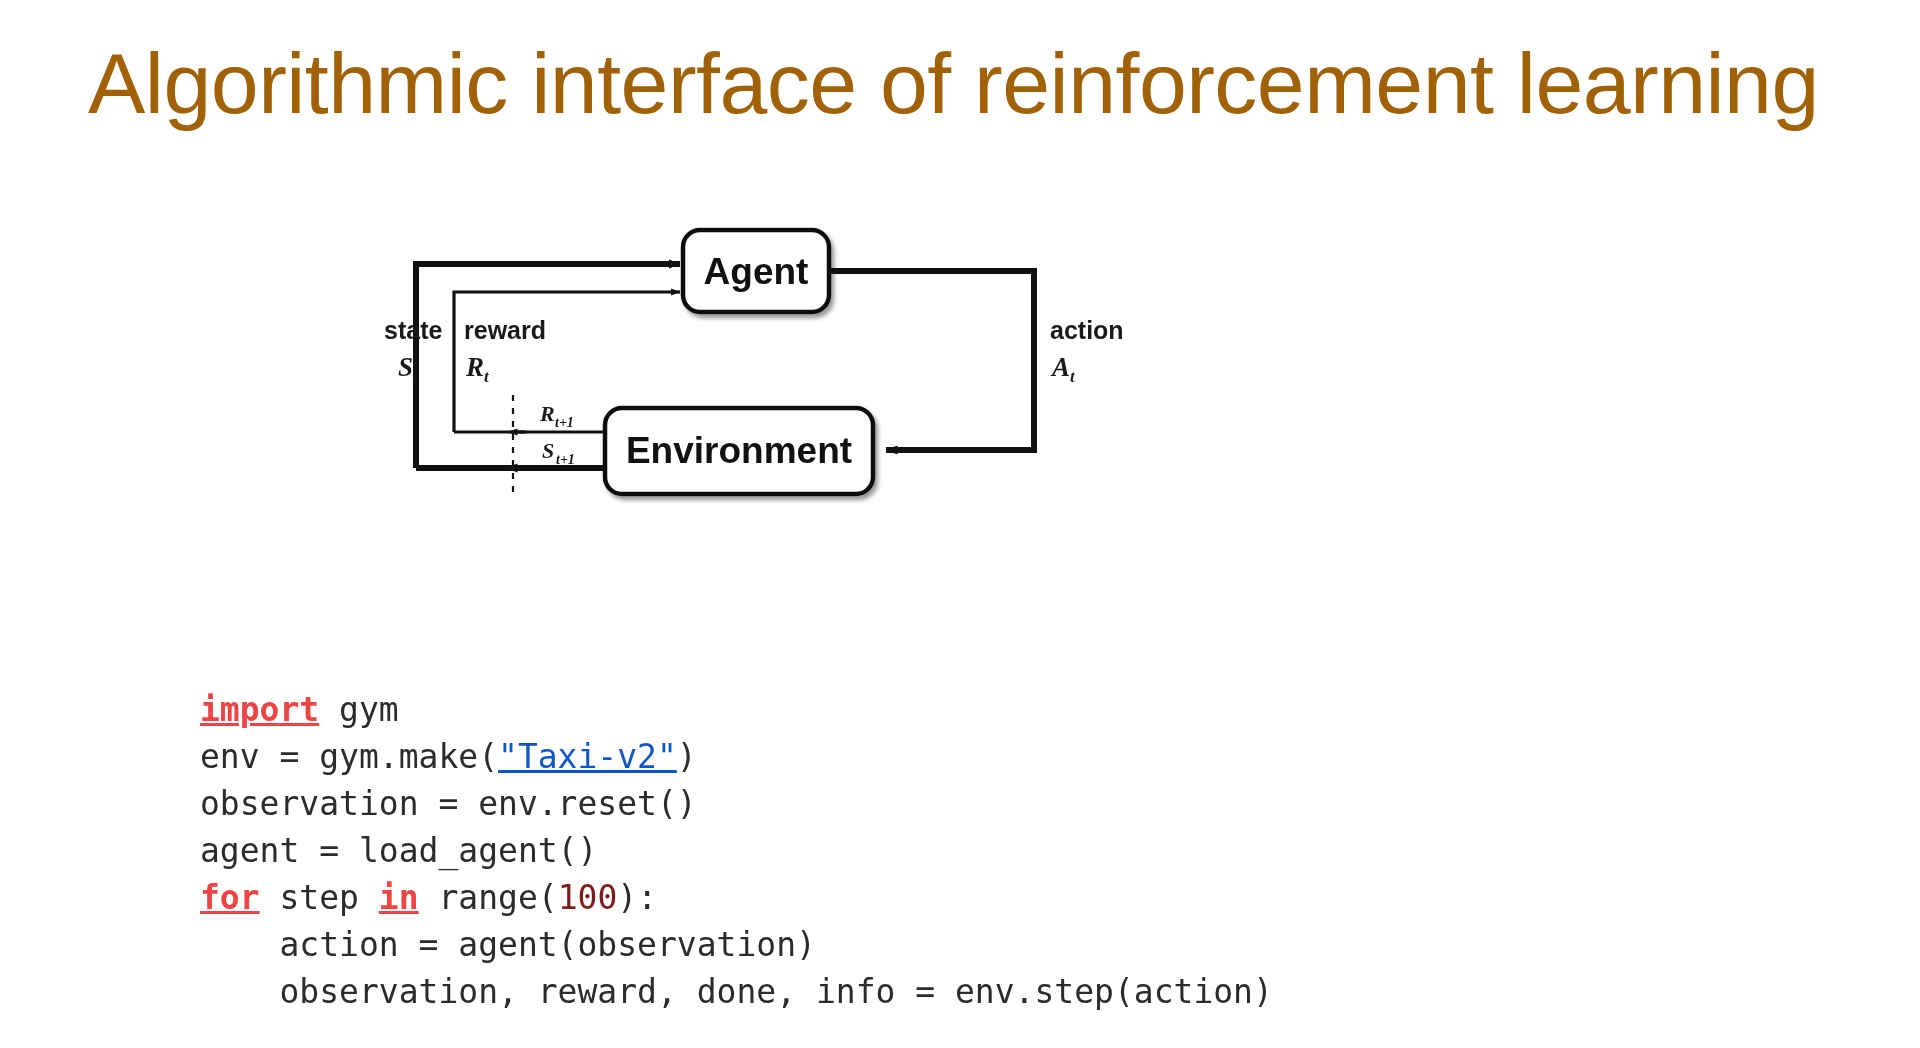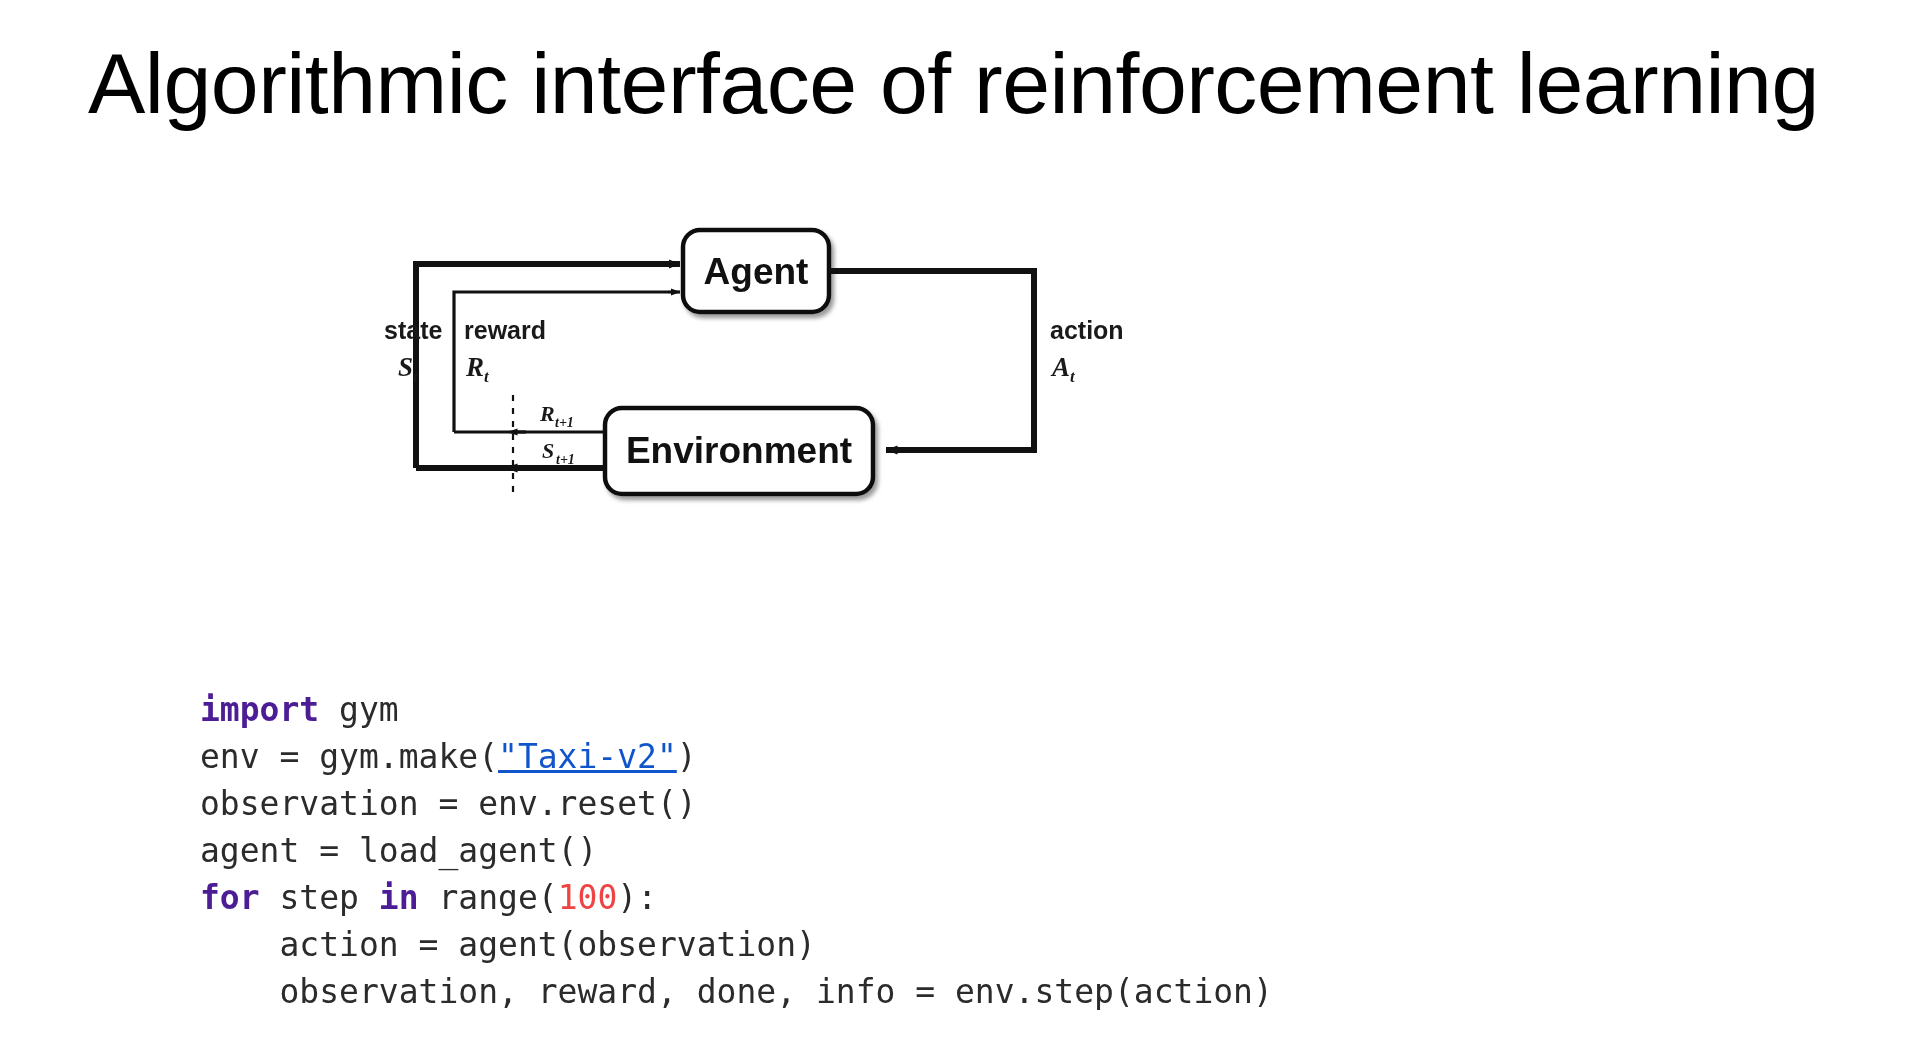--- a/index.html
+++ b/index.html
@@ -20,21 +20,21 @@
   #slide-title {
     position: absolute;
     left: 88px;
     top: 38px;
     width: 1760px;
     font-family: "Liberation Sans", sans-serif;
     font-size: 86px;
     font-weight: 400;
     line-height: 1.05;
     letter-spacing: -0.5px;
-    color: #000000;
+    color: #a16207;
     white-space: nowrap;
   }
 
   
   #rl-diagram {
     position: absolute;
     left: 380px;
     top: 200px;
     width: 840px;
     height: 340px;
@@ -82,22 +82,22 @@
     position: absolute;
     left: 200px;
     top: 686px;
     font-family: "DejaVu Sans Mono", "Liberation Mono", monospace;
     font-size: 33px;
     line-height: 47px;
     color: #2b2b2b;
     white-space: pre;
   }
   .code-line { white-space: pre; }
-  .kw { font-weight: bold; color: #4c1d95; }
-  .num { color: #ef4444; }
+  .kw { font-weight: bold; color: #ef4444; text-decoration: underline; }
+  .num { color: #7f1d1d; }
   .lnk {
     color: #1155cc;
     text-decoration: underline;
     text-decoration-color: #1155cc;
   }
 </style>
 </head>
 <body>
 
 <div id="slide-title">Algorithmic interface of reinforcement learning</div>

